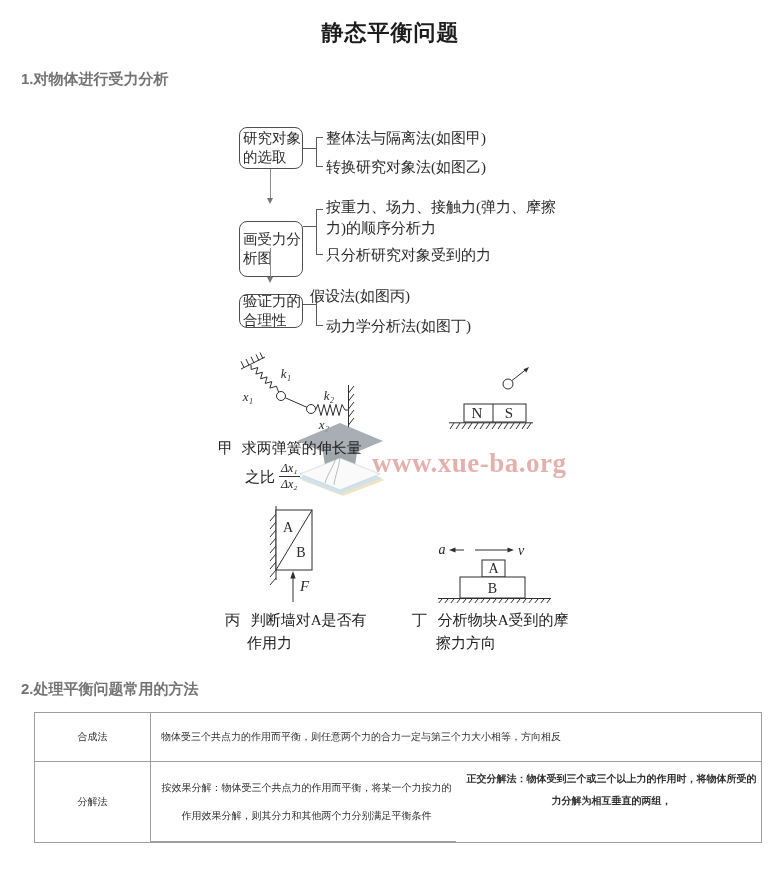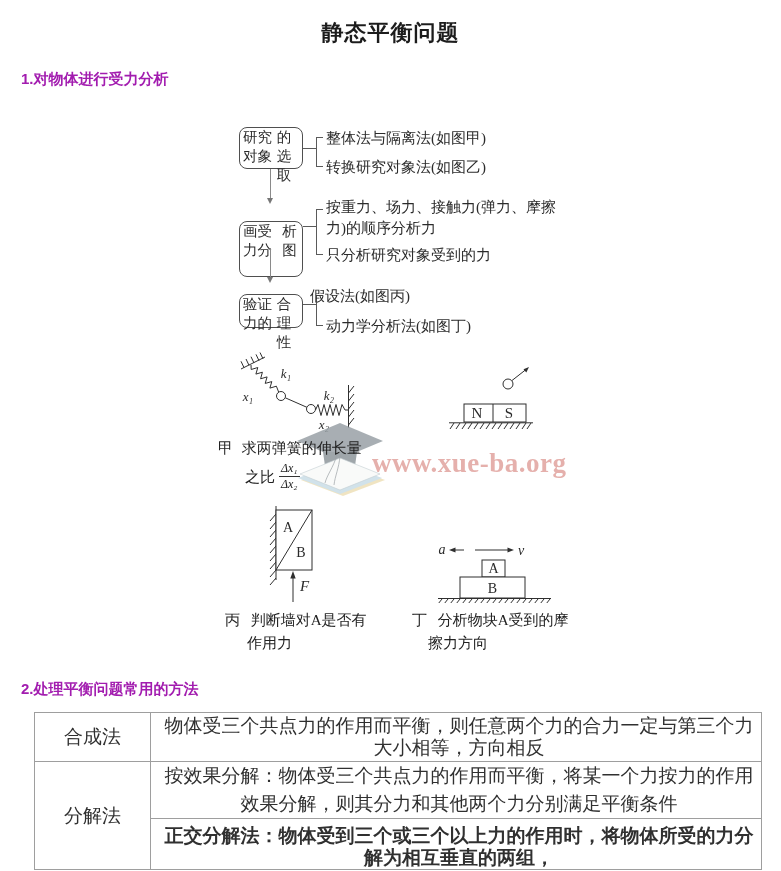--- a/index.html
+++ b/index.html
@@ -7,26 +7,26 @@
   body {
     width:781px; height:871px; overflow:hidden; position:relative;
     font-family:"Liberation Sans","DejaVu Sans",sans-serif;
     color:#262626;
   }
   .page { position:absolute; inset:0; }
 
   
   .title { position:absolute; top:18px; left:0; width:781px; text-align:center;
            font-size:22px; font-weight:700; color:#1c1c1c; letter-spacing:1px; }
-  .sec-head { position:absolute; left:21px; font-size:15px; font-weight:700; color:#a21caf; }
+  .sec-head { position:absolute; left:21px; font-size:15px; font-weight:700; color:#737373; }
 
   
   .serif { font-family:"Liberation Serif","DejaVu Serif",serif; }
   .fbox { position:absolute; width:64px; border:1.3px solid #4f4f4f; border-radius:8px;
-          display:flex; flex-direction:row; justify-content:center;
+          display:flex; flex-direction:column; justify-content:center;
           padding-left:3px; font-size:14.5px; line-height:19px; color:#2b2b2b; }
   .fline { position:absolute; background:#5a5a5a; }
   .fconn { position:absolute; background:#8a8a8a; width:1px; }
   .arrow-down { position:absolute; width:0; height:0;
                 border-left:3.5px solid transparent; border-right:3.5px solid transparent;
                 border-top:6px solid #777; }
   .branch { position:absolute; font-size:15px; line-height:18px; color:#2b2b2b; white-space:nowrap; }
 
   
   .fig { position:absolute; }
@@ -38,29 +38,29 @@
   svg text { fill:#2a2a2a; }
 
   
   .wm-logo { position:absolute; left:295px; top:420px; z-index:1; opacity:.85; }
   .wm-text { position:absolute; left:372px; top:448px; z-index:3;
              font-family:"Liberation Serif","DejaVu Serif",serif; font-weight:700;
              font-size:27px; letter-spacing:.5px; color:rgba(208,112,103,0.55); }
 
   
   .tbl { position:absolute; left:34px; top:712px; width:728px; border:1px solid #9e9e9e;
-         font-size:19px; color:#303030; }
+         font-size:10px; color:#303030; }
   .trow { display:flex; border-bottom:1px solid #9e9e9e; }
   .trow:last-child { border-bottom:none; }
   .method { width:116px; min-width:116px; border-right:1px solid #9e9e9e;
             display:flex; align-items:center; justify-content:center; }
   .desc { flex:1; padding:0 4px 0 10px; line-height:22px;text-align:center; }
   .r1 { height:49px; }
   .r1 .desc { display:flex; align-items:center; }
-  .subcol { flex:1; display:flex; flex-direction:column; }
+  .subcol { flex:1; display:flex; }
   .sub1 { border-bottom:1px solid #9e9e9e; height:80px; display:flex; align-items:center; line-height:28px; }
   .sub2 { height:62px; padding-top:6px;font-weight:bold; }
 </style>
 </head>
 <body>
 
 <div class="page">
 
   <div class="title">静态平衡问题</div>
   <div class="sec-head" style="top:70px">1.对物体进行受力分析</div>
@@ -185,21 +185,21 @@
     <text x="60.5" y="53" font-size="14" font-family="Liberation Serif,serif" text-anchor="middle">B</text>
     <g stroke="#2f2f2f" stroke-width="1">
       <line x1="6" y1="58.5" x2="119" y2="58.5"></line>
       <path d="M10,59 L6,64 M16,59 L12,64 M22,59 L18,64 M28,59 L24,64 M34,59 L30,64 M40,59 L36,64 M46,59 L42,64 M52,59 L48,64 M58,59 L54,64 M64,59 L60,64 M70,59 L66,64 M76,59 L72,64 M82,59 L78,64 M88,59 L84,64 M94,59 L90,64 M100,59 L96,64 M106,59 L102,64 M112,59 L108,64 M118,59 L114,64"></path>
     </g>
   </svg>
 
   <div class="fig-caption serif" style="left:412px; top:611px">
     <span>丁</span>
     <span style="margin-left:7px">分析物块A受到的摩</span>
-    <div style="margin-left:16px; margin-top:5px">擦力方向</div>
+    <div style="margin-left:24px; margin-top:5px">擦力方向</div>
   </div>
 
   <svg class="wm-logo" width="95" height="85" viewBox="0 0 95 85">
     <polygon points="45,3 88,21 45,39 2,21" fill="#99a1a6"></polygon>
     <path d="M28,32 L62,32 L60,46 Q45,53 30,46 Z" fill="#8f979c"></path>
     <polygon points="48,44 90,60 48,76 6,60" fill="#eee0b8"></polygon>
     <polygon points="45,42 87,58 45,74 3,58" fill="#c9dde7"></polygon>
     <polygon points="45,38 85,54 45,70 5,54" fill="#f8faf9" stroke="#b9c4c9" stroke-width="0.6"></polygon>
     <path d="M42,35 C38,48 32,55 30,63 M45,36 C44,48 40,56 39,65" stroke="#8b9296" stroke-width="1" fill="none" opacity="0.7"></path>
   </svg>

